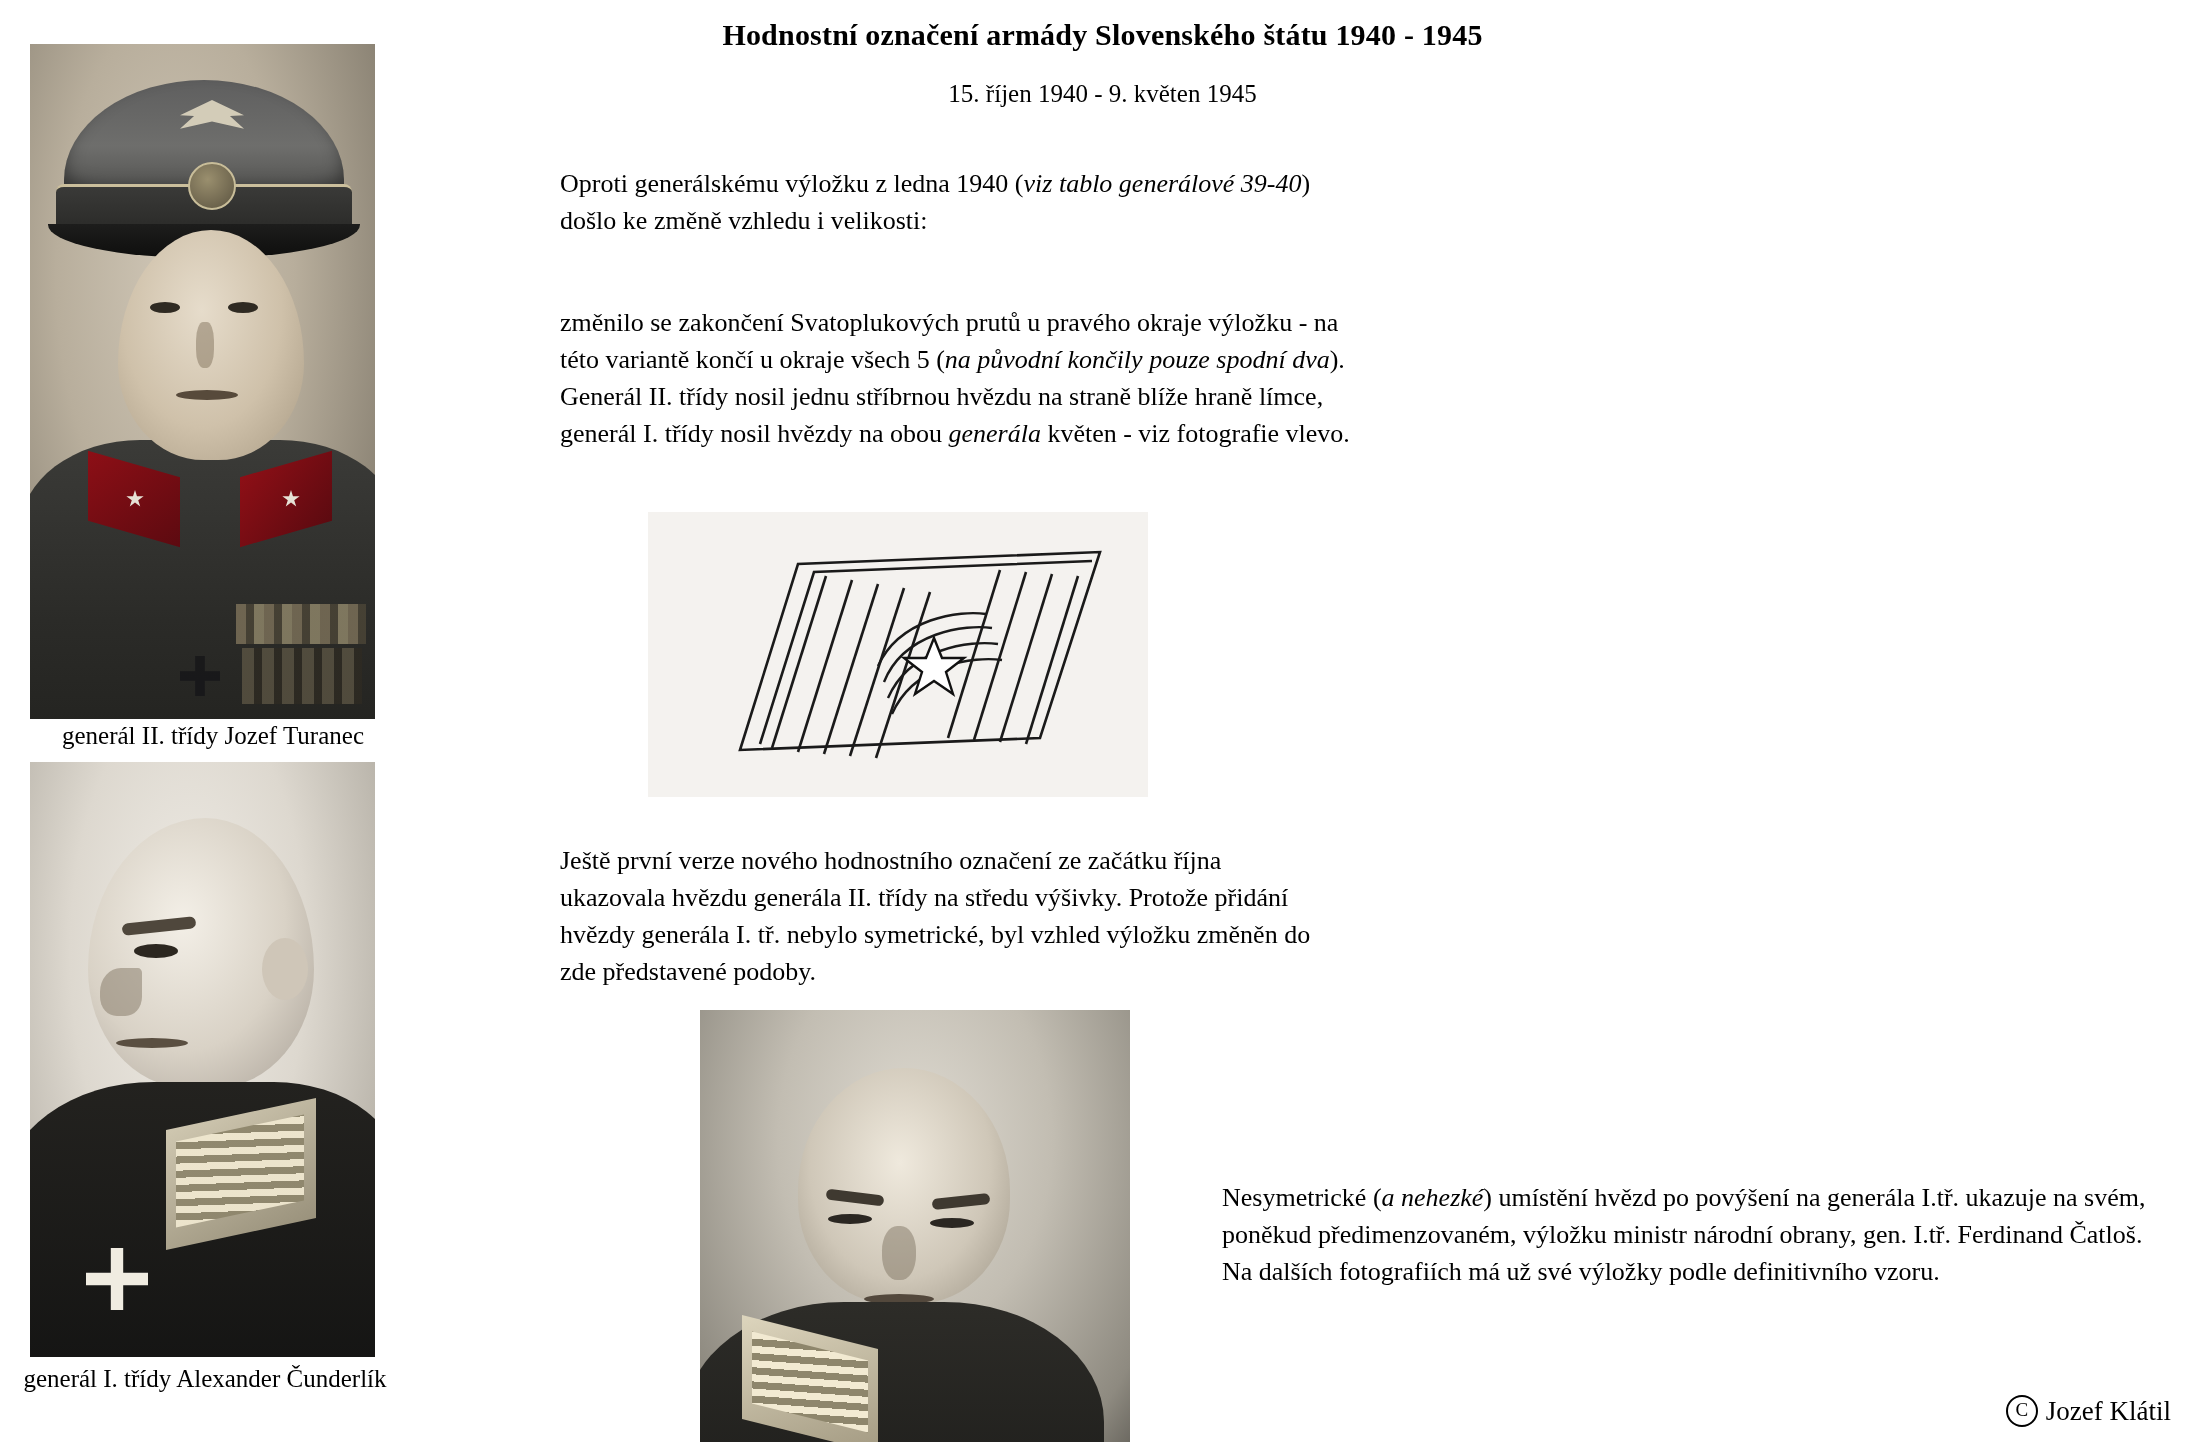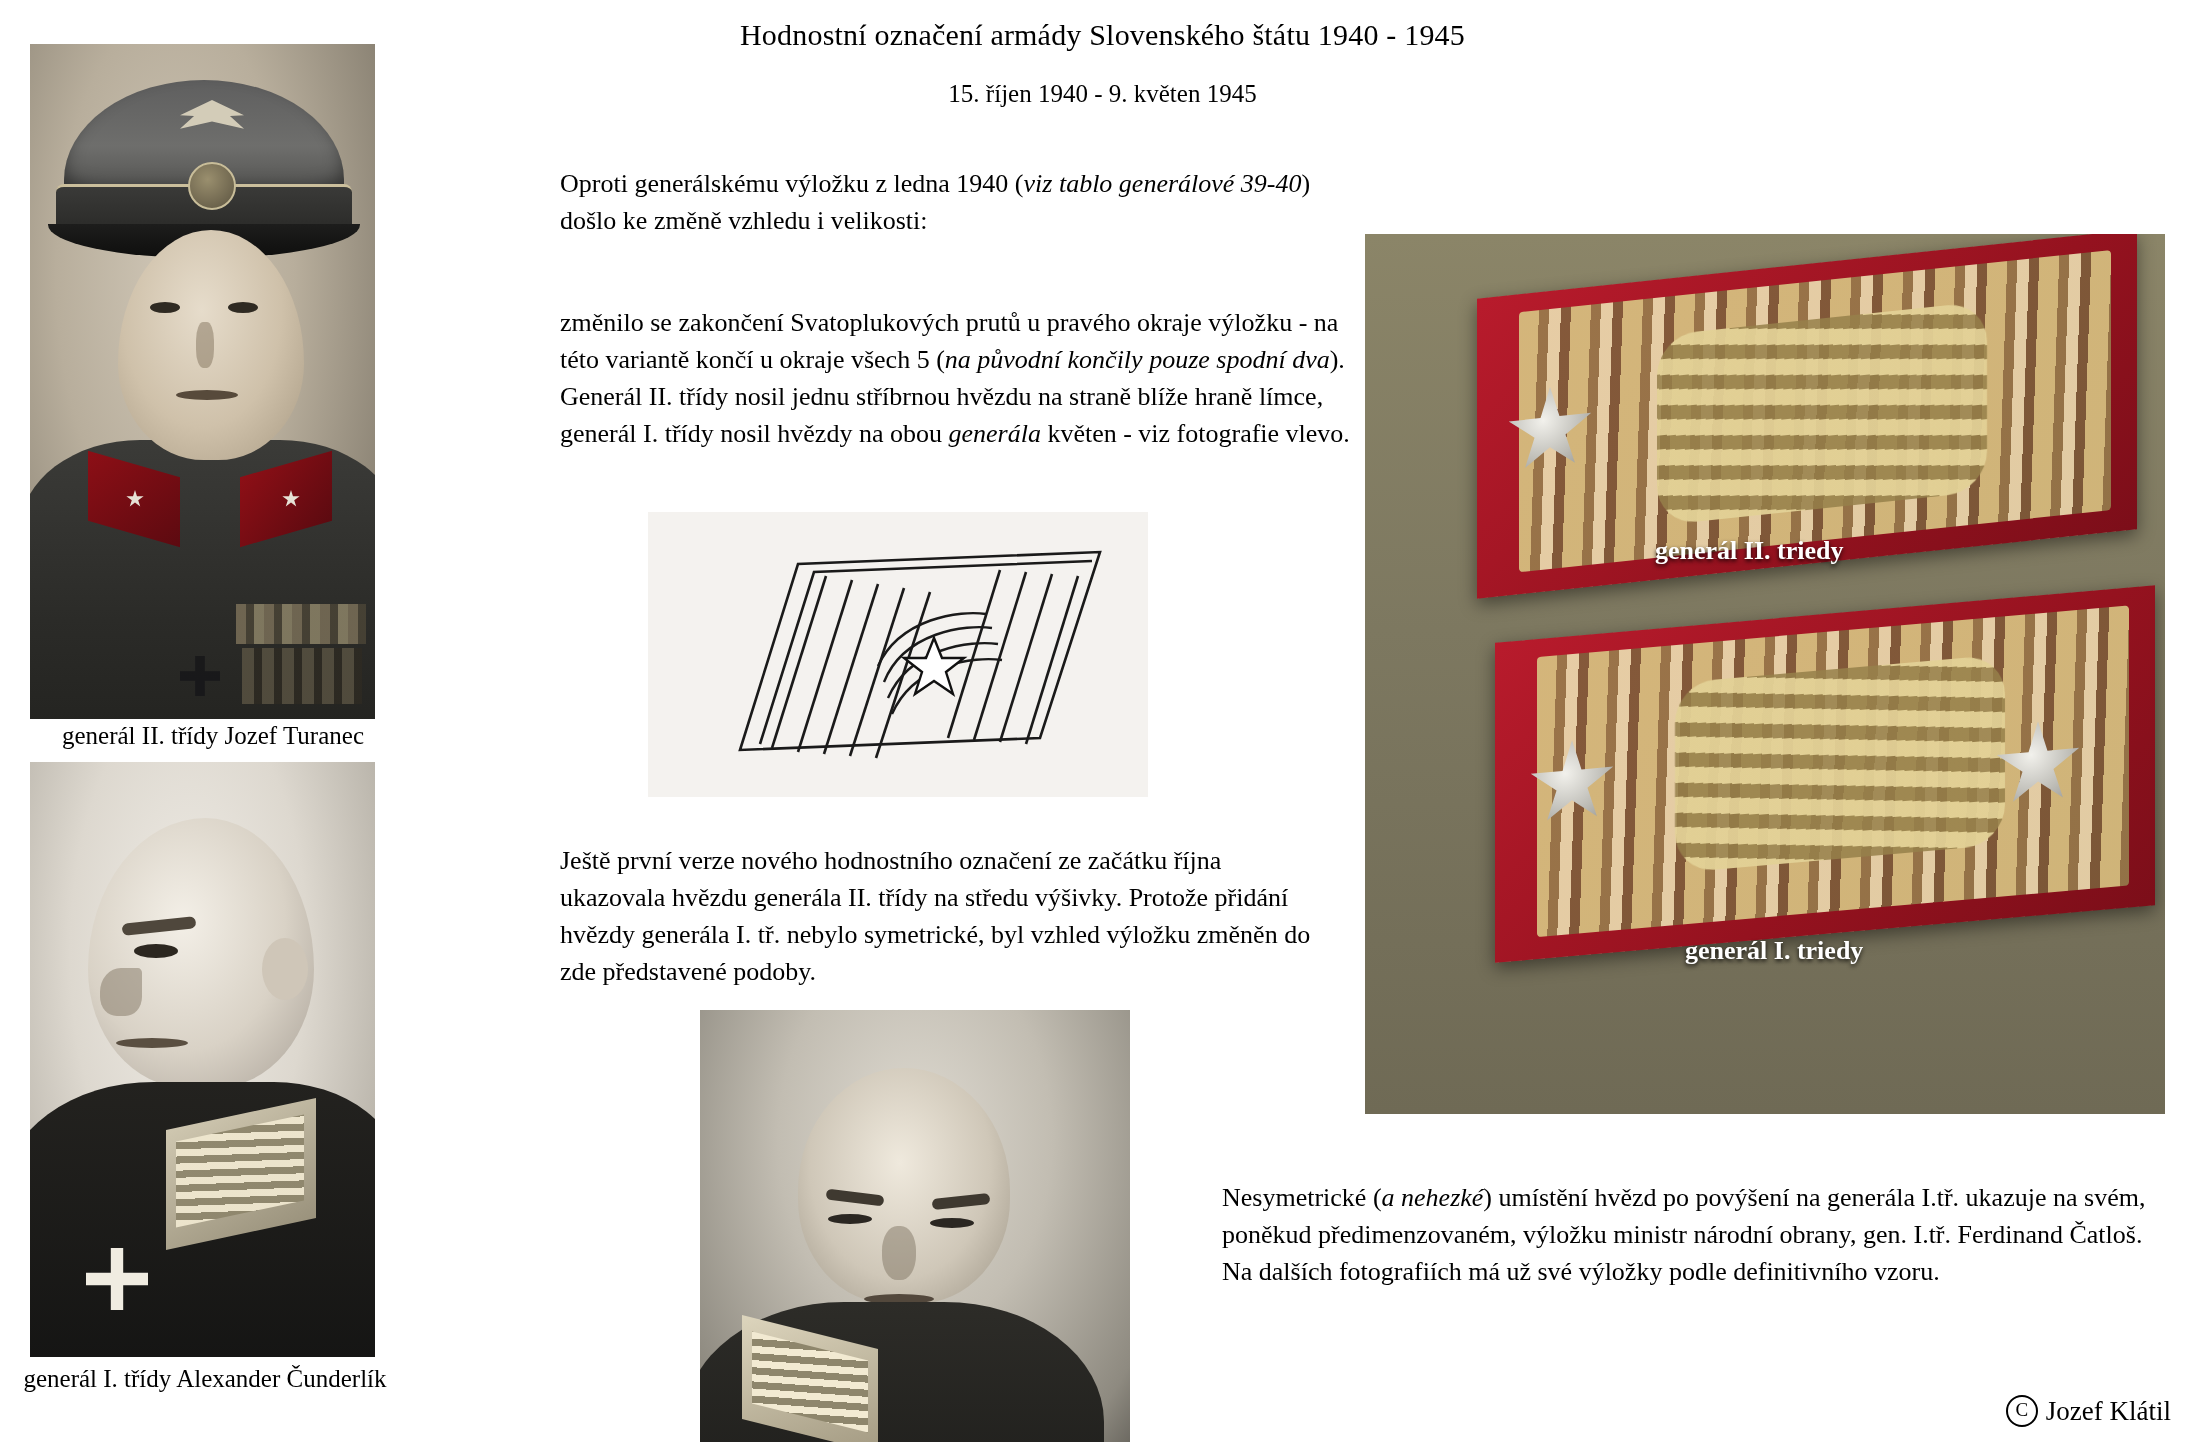--- a/index.html
+++ b/index.html
@@ -23,21 +23,21 @@
   
   .header {
     position: absolute;
     top: 18px;
     left: 0;
     width: 100%;
     text-align: center;
   }
   .header .title {
     font-size: 30px;
-    font-weight: normal;
+    font-weight: bold;
     letter-spacing: 0.2px;
   }
   .header .subtitle {
     font-size: 25px;
     margin-top: 28px;
   }
   .header .section {
     font-size: 36px;
     margin-top: 14px;
     letter-spacing: 1px;
@@ -451,36 +451,20 @@
         <path d="M230 154 C252 106, 312 98, 338 102"></path>
       </g>
       <g transform="translate(286,156)">
         <polygon points="0,-30 8,-10 30,-10 12,4 19,26 0,13 -19,26 -12,4 -30,-10 -8,-10" fill="#ffffff" stroke="#111" stroke-width="2.4"></polygon>
       </g>
     </svg>
   </div>
 
   <div class="text-block para3">Ještě první verze nového hodnostního označení ze začátku října ukazovala hvězdu generála II. třídy na středu výšivky. Protože přidání hvězdy generála I. tř. nebylo  symetrické, byl vzhled výložku změněn do zde představené podoby.</div>
 
-  <div class="patches">
-    <div class="patch patch-2">
-      <div class="bars"></div>
-      <div class="knots"></div>
-      <div class="star" style="left:30px; top:96px;"></div>
-    </div>
-    <div class="patch-label label-2">generál II. triedy</div>
-
-    <div class="patch patch-1">
-      <div class="bars"></div>
-      <div class="knots"></div>
-      <div class="star" style="left:34px; top:104px;"></div>
-      <div class="star" style="left:500px; top:126px;"></div>
-    </div>
-    <div class="patch-label label-1">generál I. triedy</div>
-  </div>
 
   <div class="photo-cunderlik" style="left:700px; top:1010px; width:430px; height:432px;">
     <div class="portrait">
       <div class="p3-bg"></div>
       <div class="p3-head"></div>
       <div class="p3-brow-l"></div>
       <div class="p3-brow-r"></div>
       <div class="p3-eye-l"></div>
       <div class="p3-eye-r"></div>
       <div class="p3-nose"></div>

